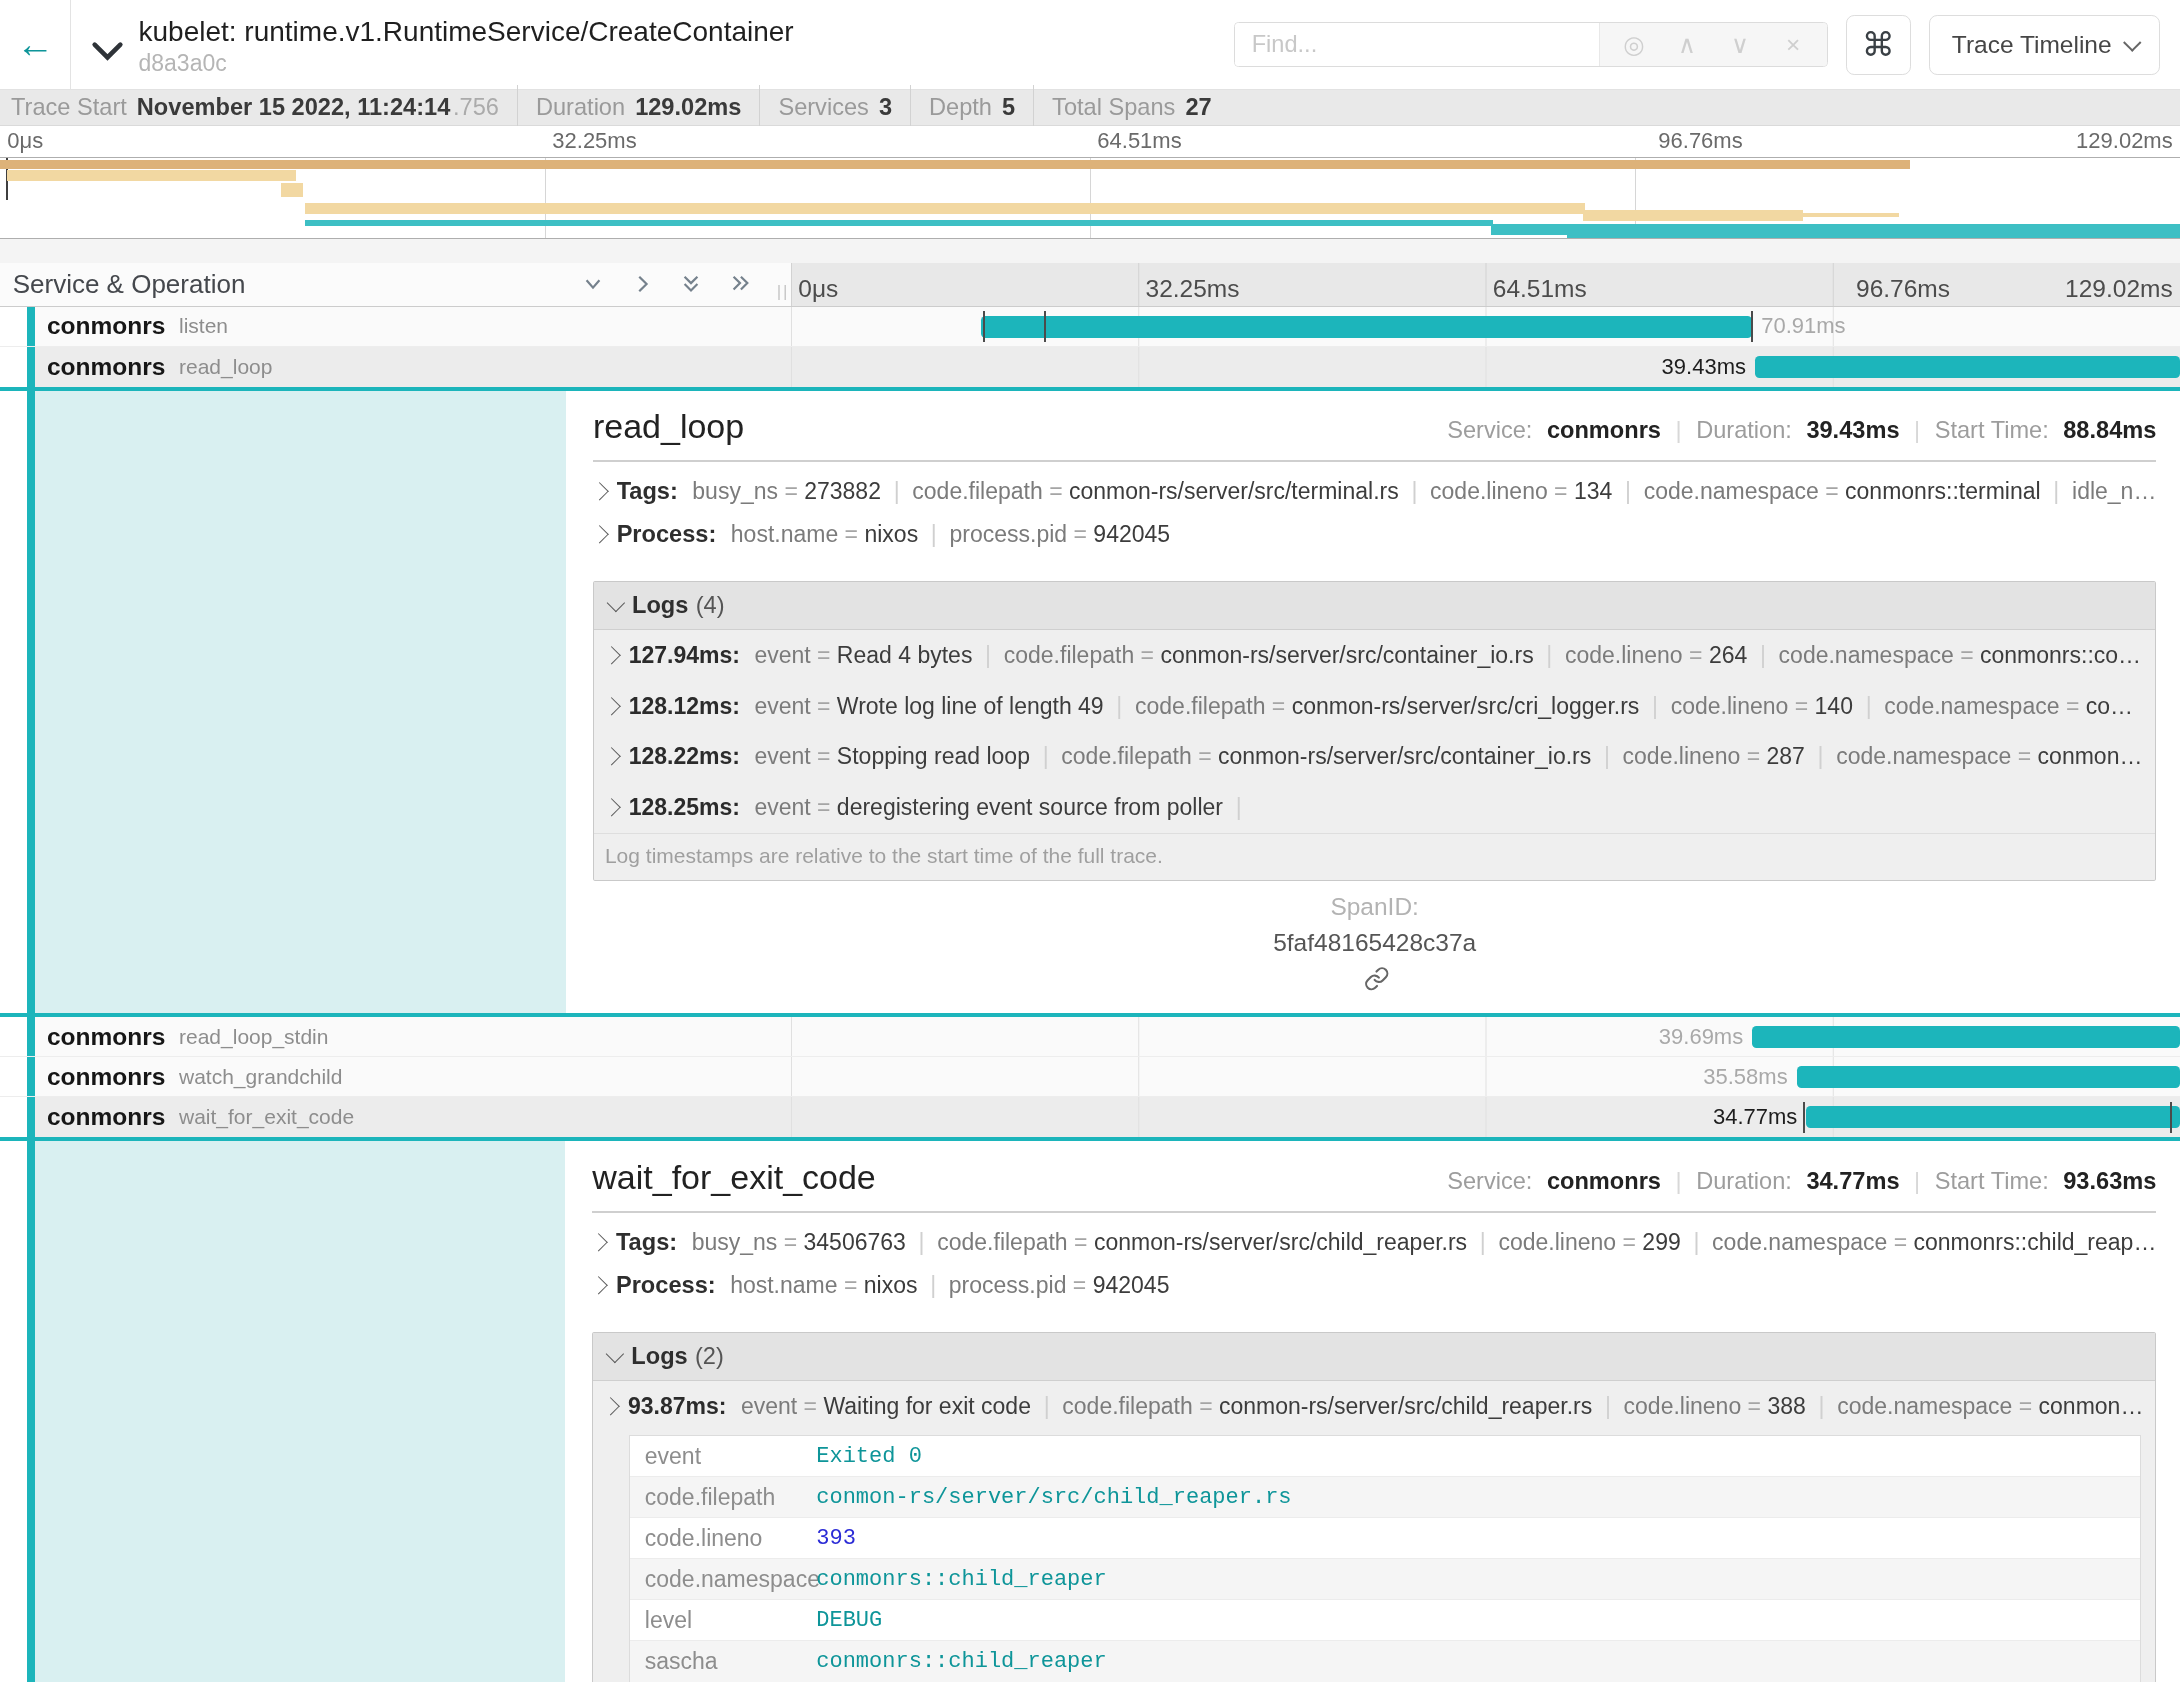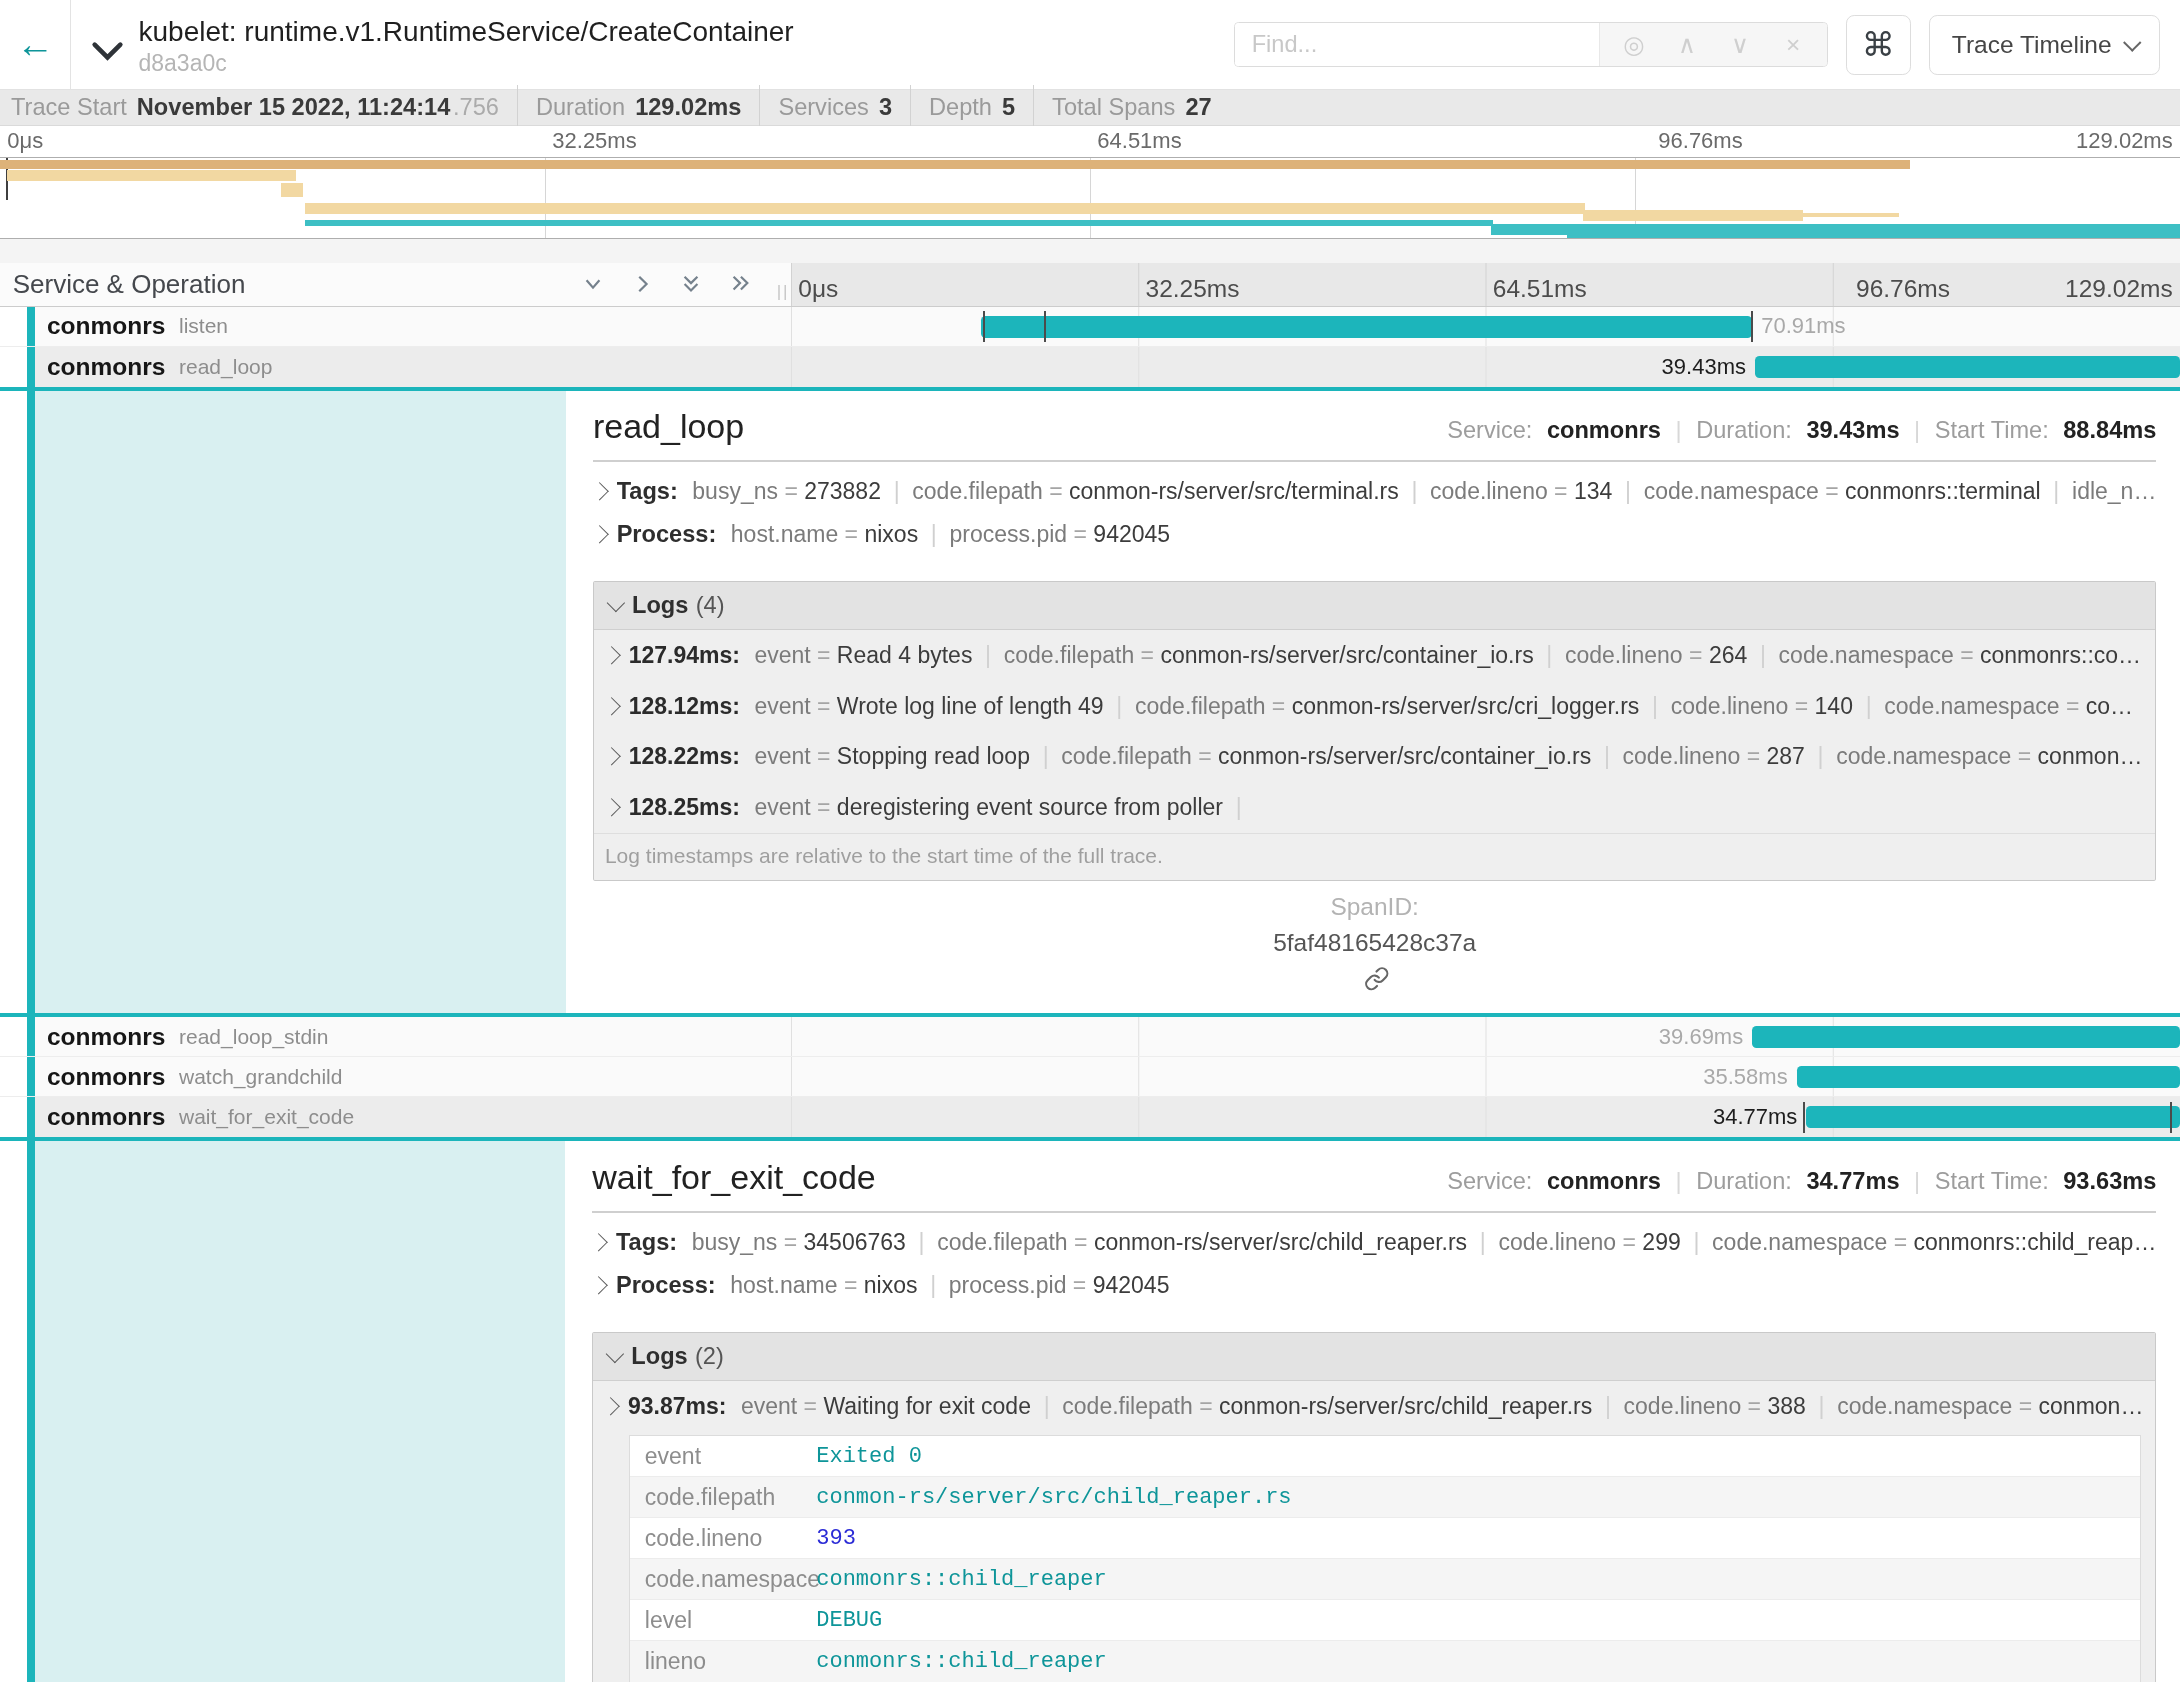--- a/index.html
+++ b/index.html
@@ -470,21 +470,21 @@
             </div>
             <div class="kt-row">
               <span class="kt-k">code.namespace</span>
               <span class="kt-v">conmonrs::child_reaper</span>
             </div>
             <div class="kt-row">
               <span class="kt-k">level</span>
               <span class="kt-v">DEBUG</span>
             </div>
             <div class="kt-row">
-              <span class="kt-k">lineno</span>
+              <span class="kt-k">sascha</span>
               <span class="kt-v">conmonrs::child_reaper</span>
             </div>
           </div>
         <div class="logs-note">Log timestamps are relative to the start time of the full trace.</div>
       </div>
 
     </div>
   </div>
 
 </div>

